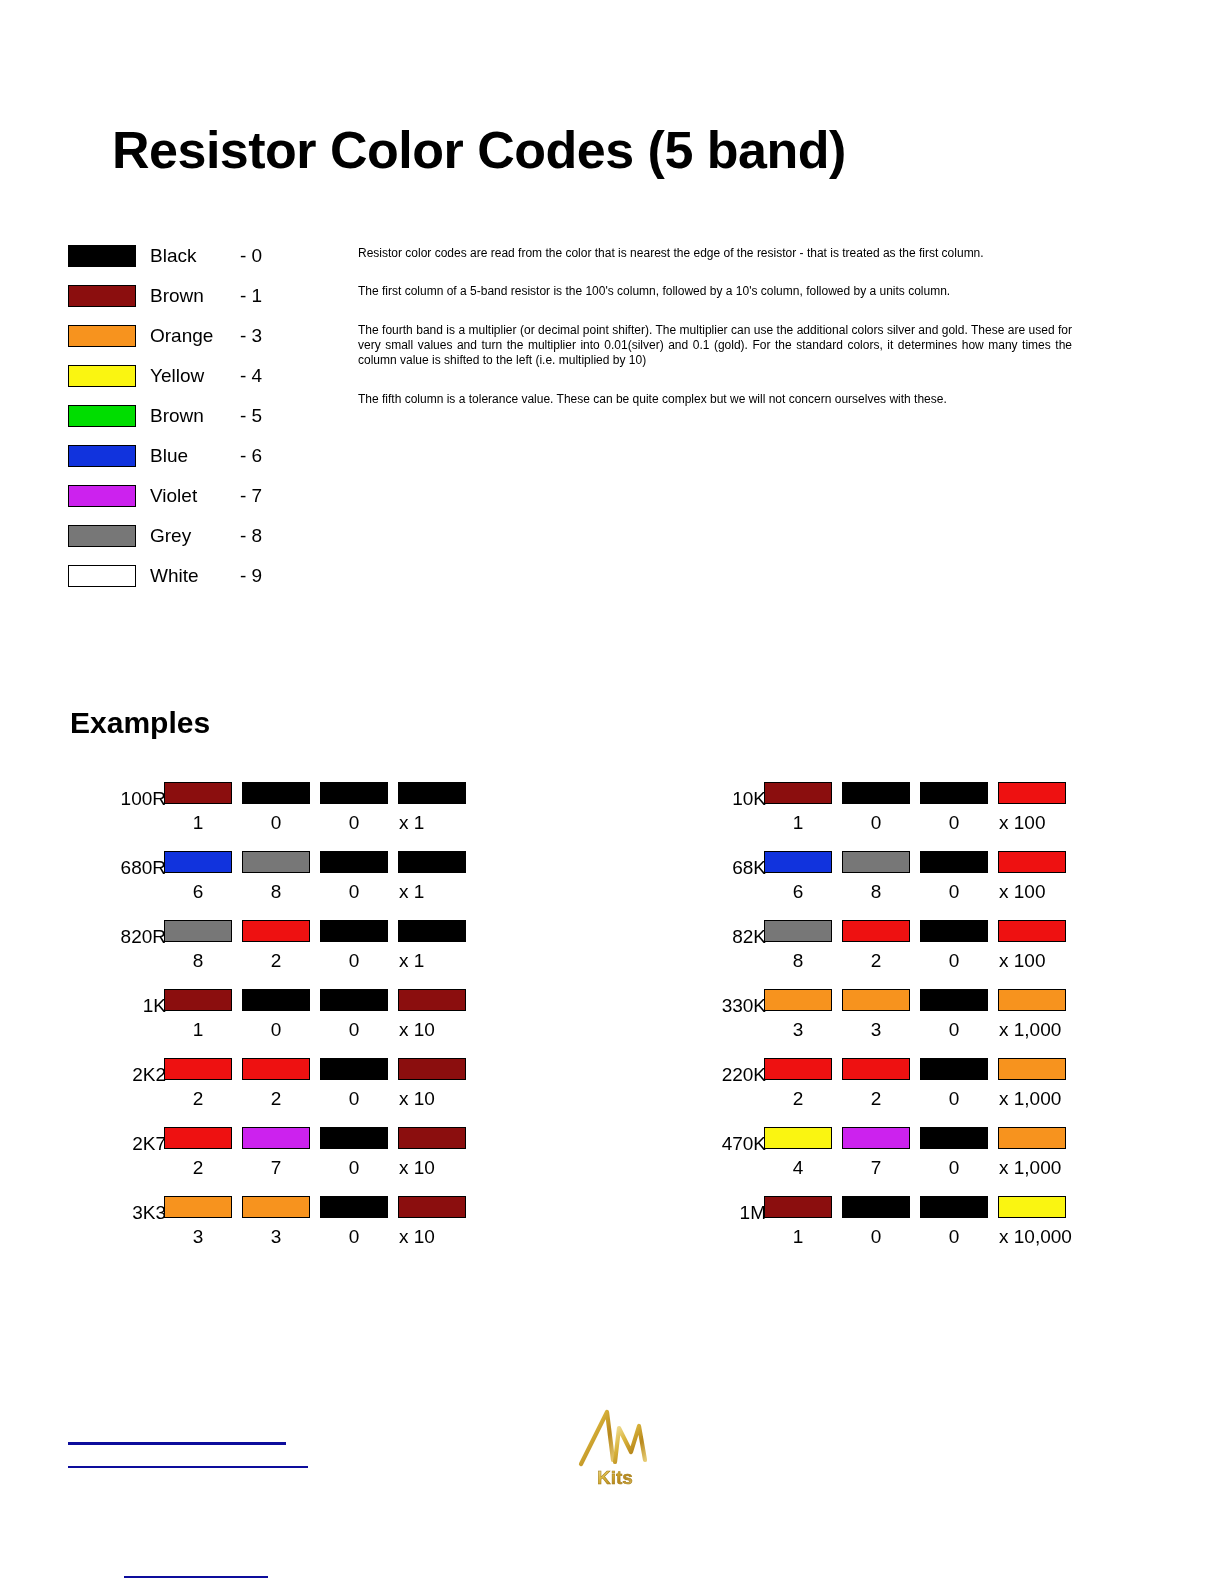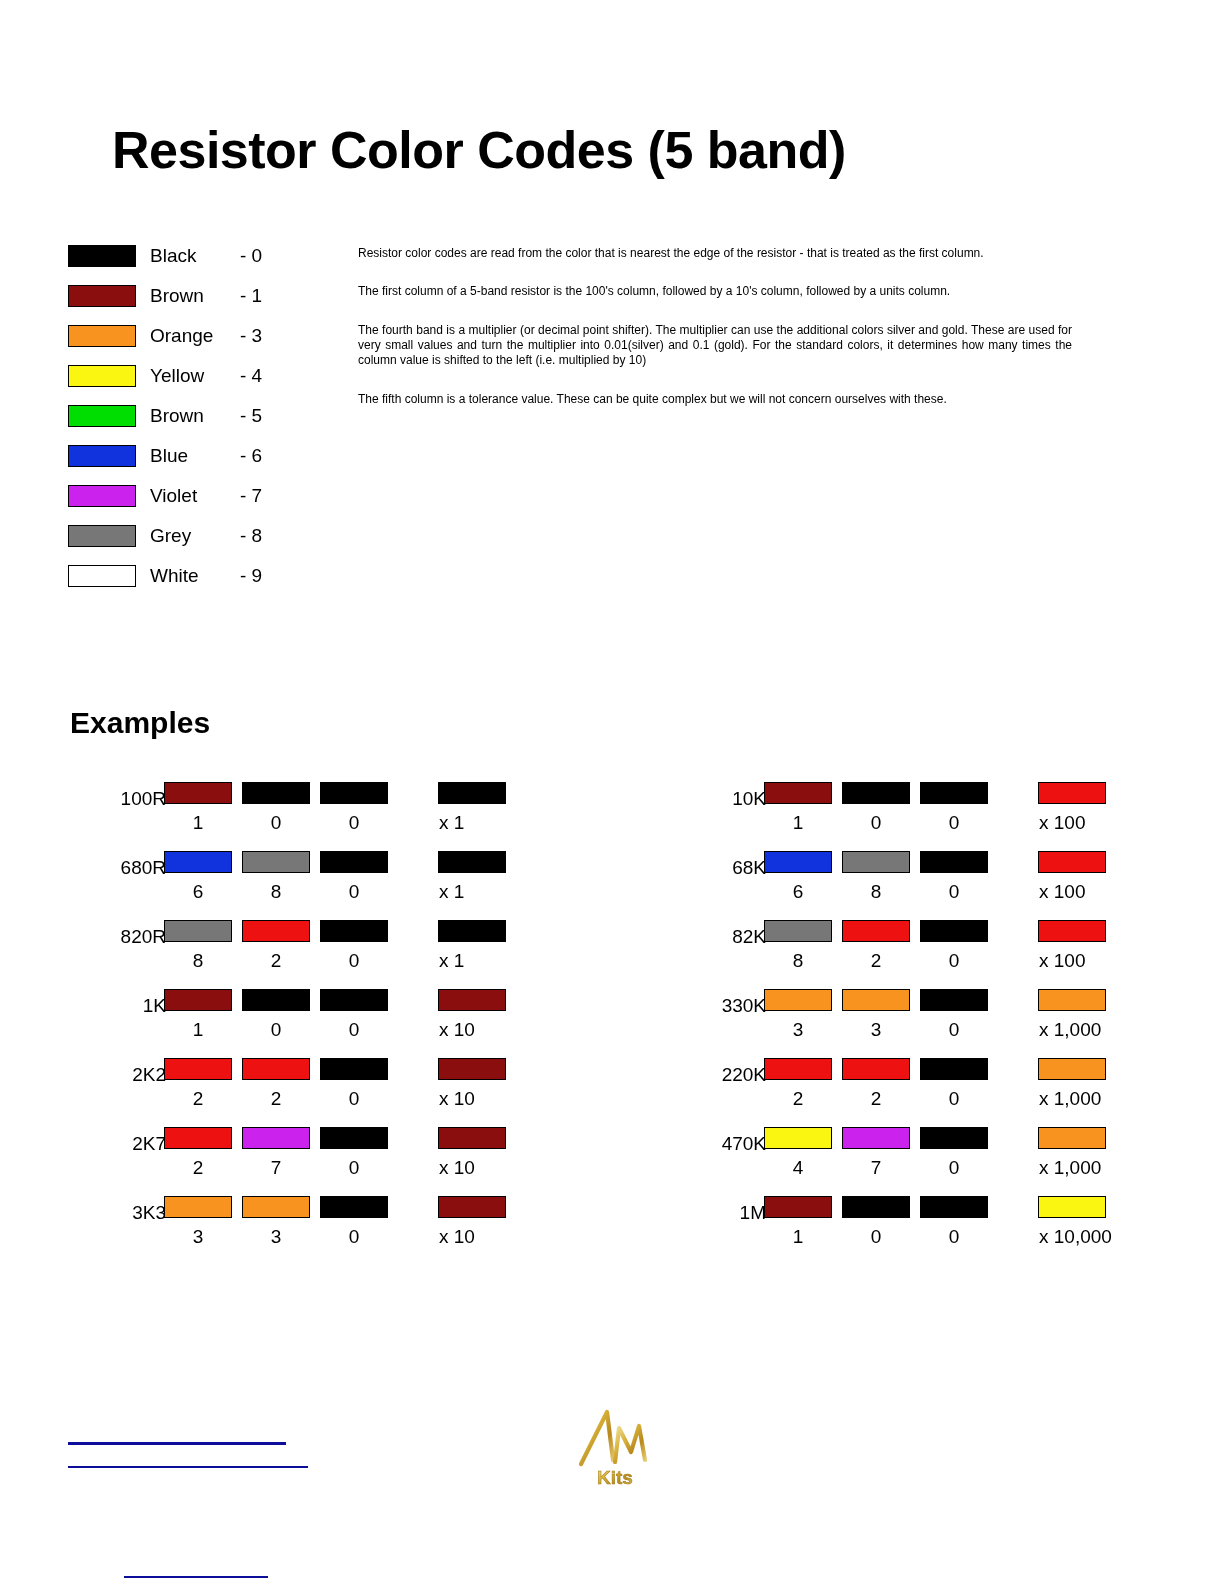--- a/index.html
+++ b/index.html
@@ -110,21 +110,21 @@
   .bands {
     position: absolute;
     left: 92px;
     top: 0;
     display: flex;
   }
   .band-cell {
     width: 68px;
     margin-right: 10px;
   }
-  .band-cell:last-child { margin-right: 0; margin-left: 40px; }
+  .band-cell:last-child { margin-right: 0; }
   .band {
     width: 68px;
     height: 22px;
     border: 1px solid #000000;
     box-sizing: border-box;
   }
   .band-value {
     margin-top: 8px;
     font-size: 19px;
     text-align: center;

